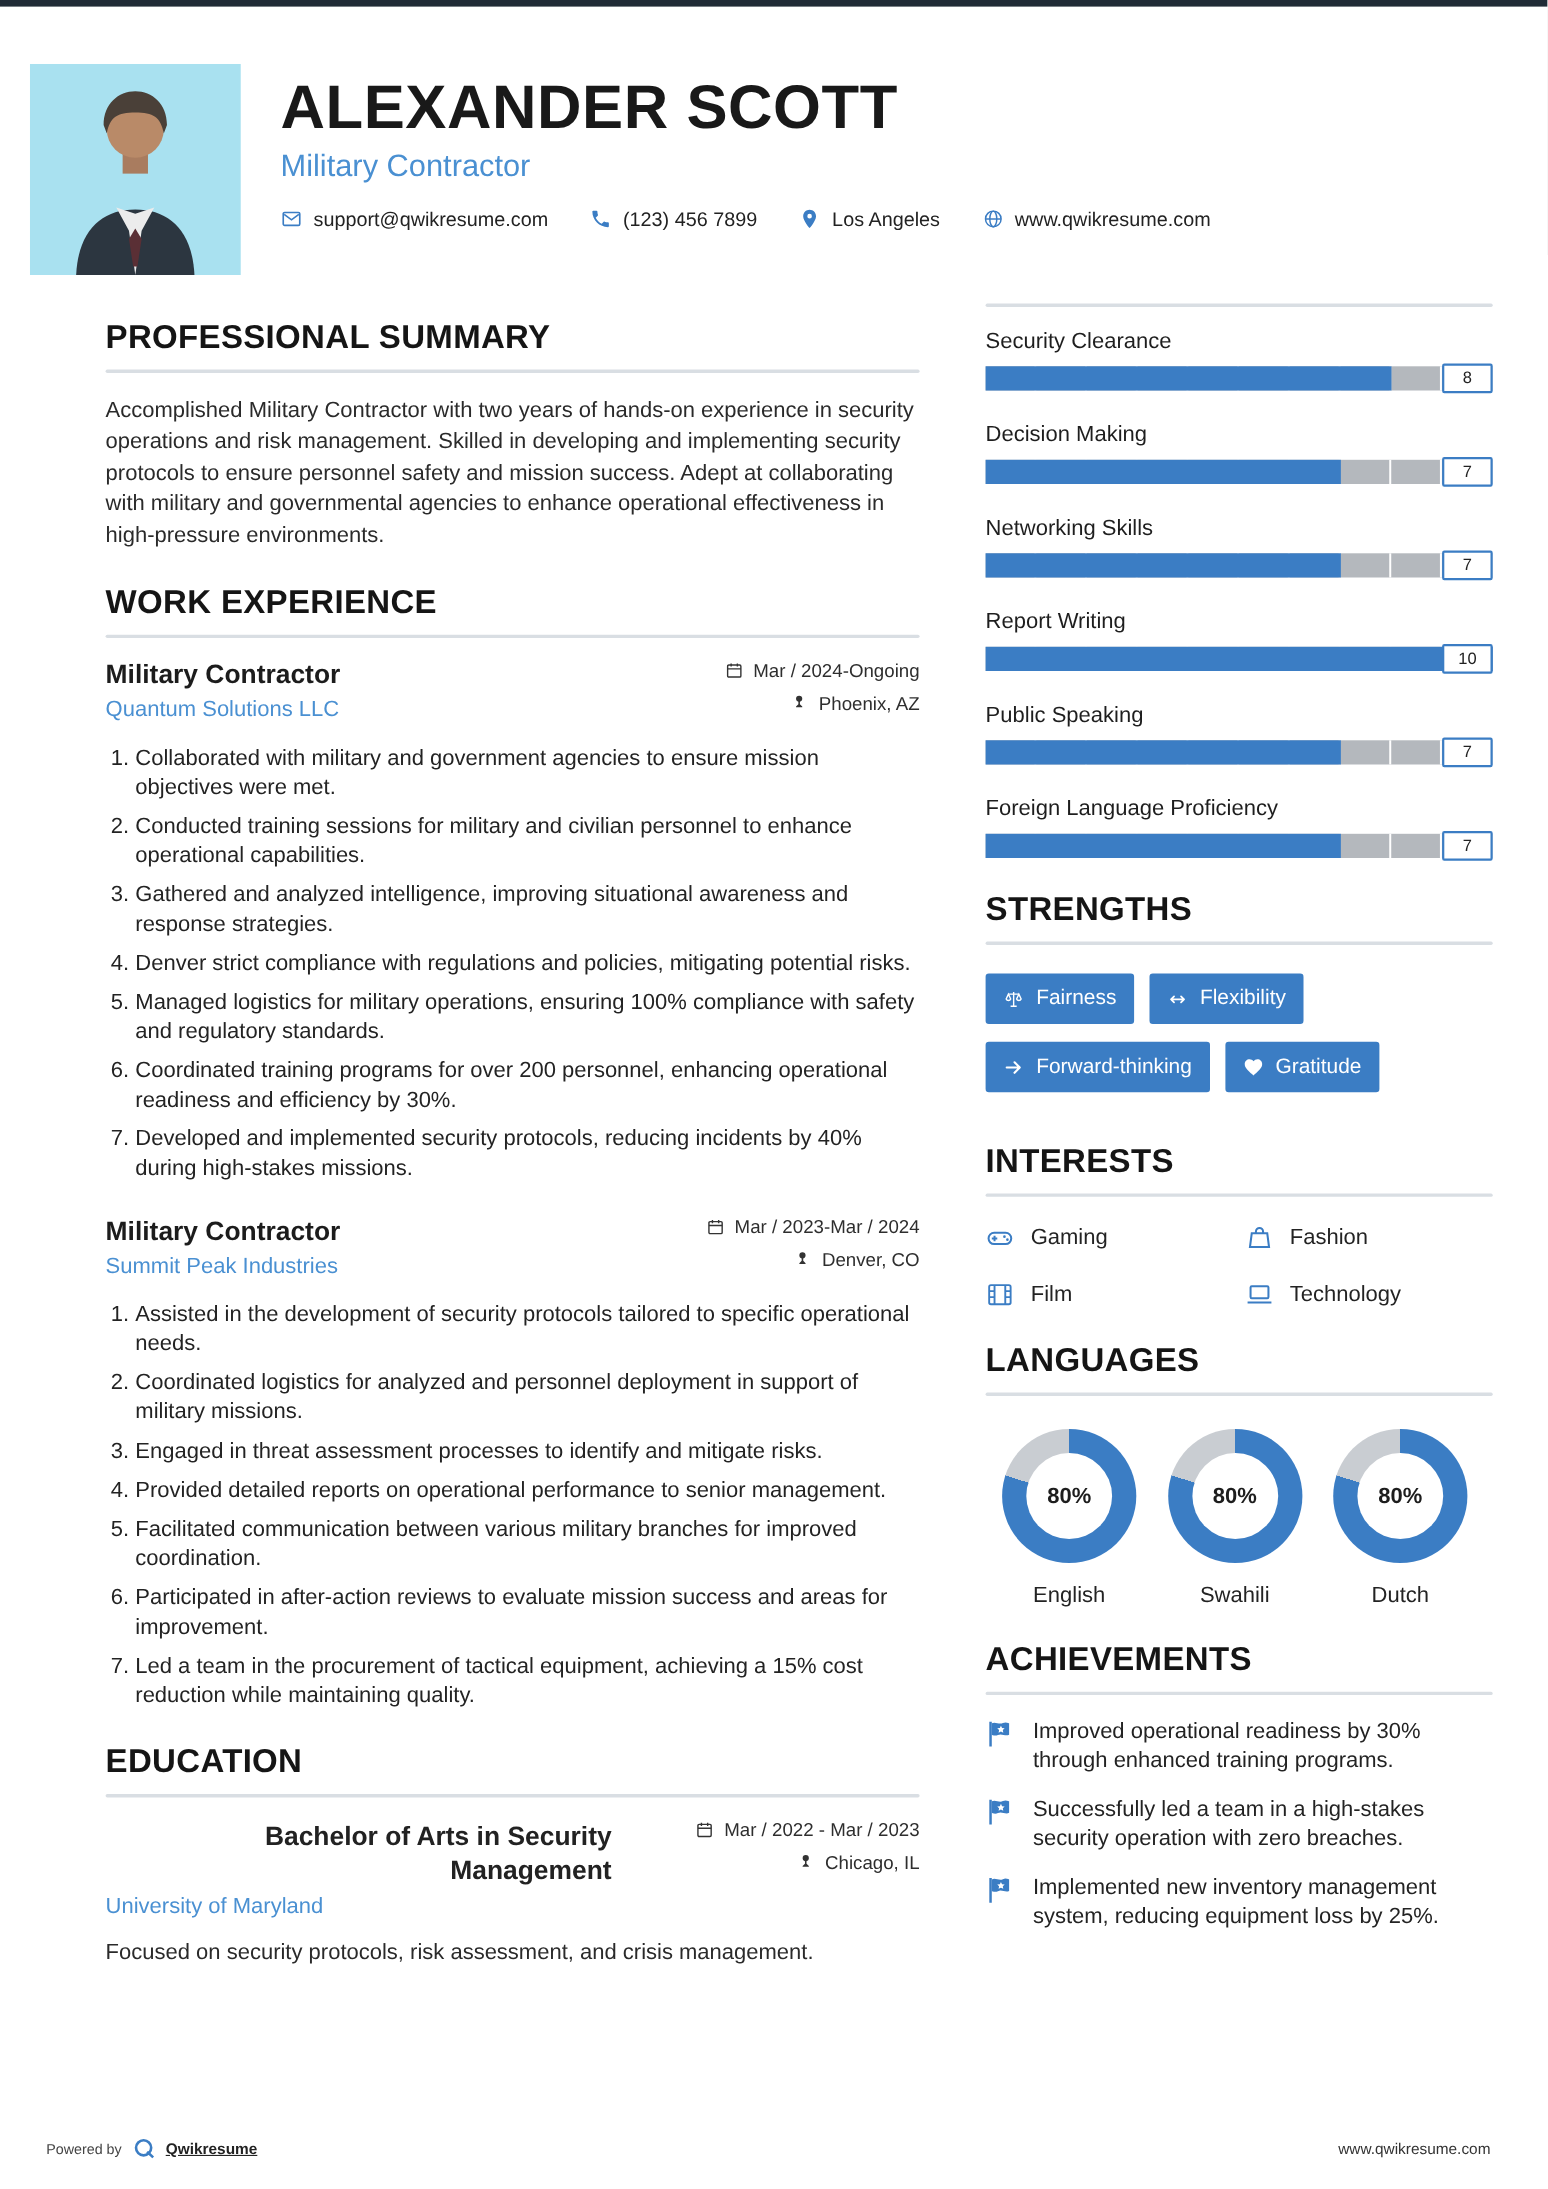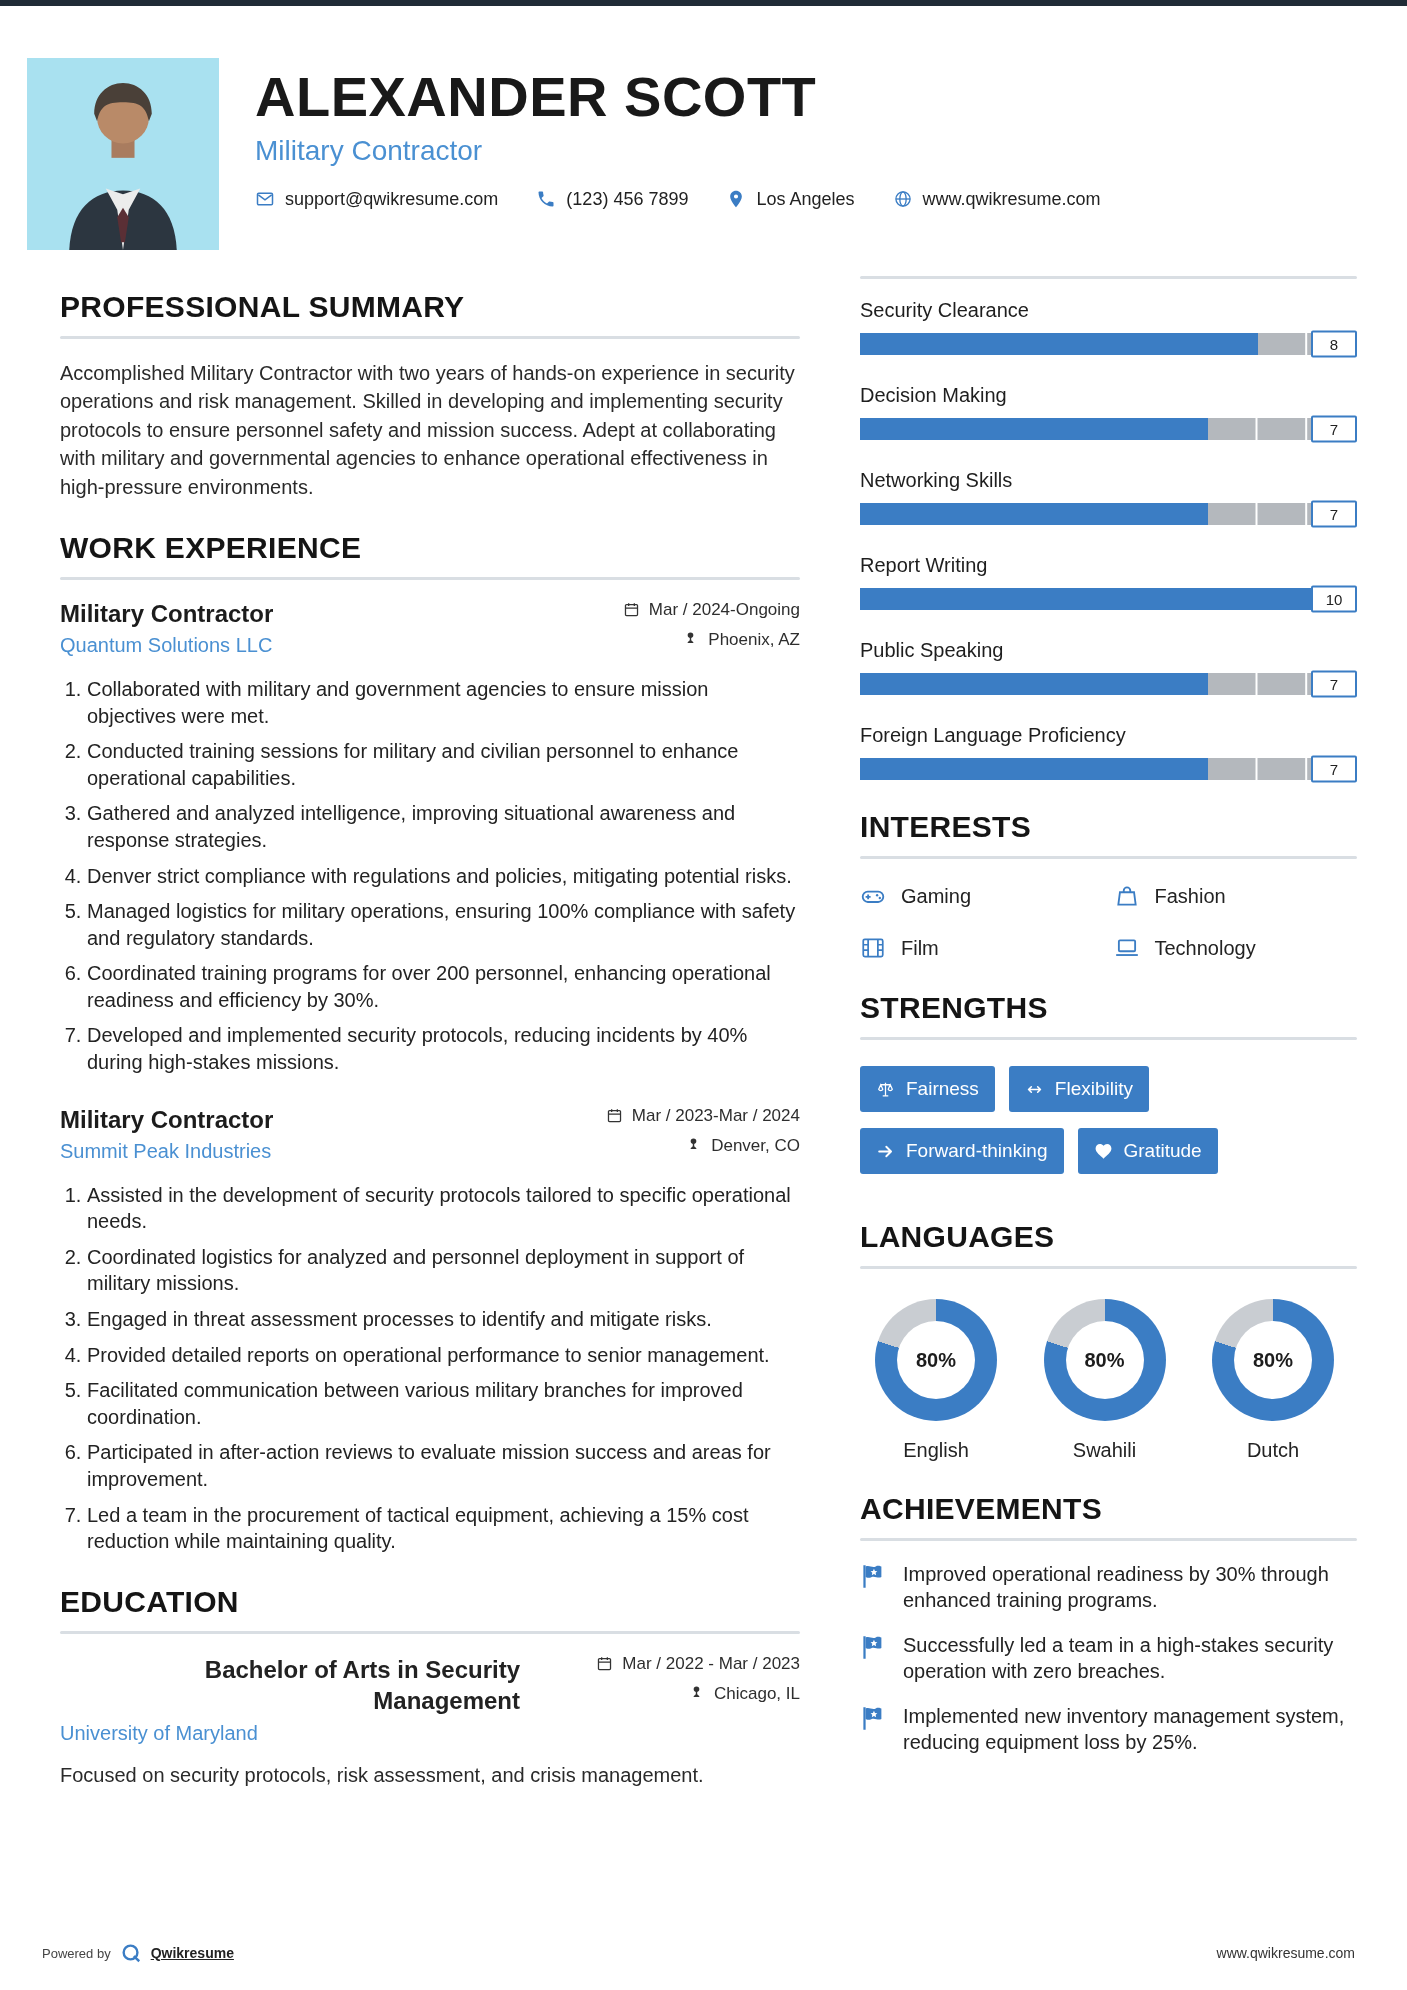--- a/index.html
+++ b/index.html
@@ -15,21 +15,21 @@
   .photo{width:192px; height:192px; flex:none; overflow:hidden;}
   .photo svg{display:block; width:100%; height:100%;}
   .header-text{padding-top:10px;}
   .name{font-size:56px; font-weight:bold; letter-spacing:.5px; color:#191919; line-height:1.05;}
   .job-title-top{font-size:28px; color:var(--link); margin:8px 0 22px;}
   .contact{display:flex; gap:38px; align-items:center; font-size:18px; color:#222;}
   .contact-item{display:flex; gap:10px; align-items:center;justify-content:center;}
   .icon{display:inline-block; flex:none;}
   .contact-icon{width:20px; height:20px; color:var(--accent);}
   
-  .columns{display:flex; gap:60px; padding:20px 50px 0 60px;}
+  .columns{display:flex; gap:60px; padding:20px 50px 0 60px;margin-left:36px;}
   .col-left{width:740px; flex:none;}
   .col-right{flex:1; min-width:0;}
   
   .section{margin-bottom:10px;}
   .section h2{font-size:30px; font-weight:bold; color:#151515; letter-spacing:.3px; margin:30px 0 12px;}
   .section:first-child h2{margin-top:14px;}
   .rule{height:3px; background:#d9dee3; border-radius:2px; margin-bottom:20px;}
   .summary-text{font-size:20px; line-height:1.42; color:#2a2a2a;}
   
   .job{margin-bottom:30px;}
@@ -399,20 +399,55 @@
               <div class="skill-name">Foreign Language Proficiency</div>
               <div class="skill-bar">
                 <div class="skill-fill" style="width: 70%;"></div>
                 <div class="skill-score">7</div>
               </div>
             </div>
           </div>
       </section>
 
       <section class="section">
+        <h2>STRENGTHS</h2>
+        <div class="rule"></div>
+        <div class="pills">
+
+            <div class="pill">
+              <svg class="icon pill-icon">
+                <use href="#scale-icon"></use>
+              </svg>
+              <span>Fairness</span>
+            </div>
+
+            <div class="pill">
+              <svg class="icon pill-icon">
+                <use href="#arrows-icon"></use>
+              </svg>
+              <span>Flexibility</span>
+            </div>
+
+            <div class="pill">
+              <svg class="icon pill-icon">
+                <use href="#arrow-right-icon"></use>
+              </svg>
+              <span>Forward-thinking</span>
+            </div>
+
+            <div class="pill">
+              <svg class="icon pill-icon">
+                <use href="#heart-icon"></use>
+              </svg>
+              <span>Gratitude</span>
+            </div>
+          </div>
+      </section>
+
+      <section class="section">
         <h2>INTERESTS</h2>
         <div class="rule"></div>
         <div class="interests-grid">
 
             <div class="interest">
               <svg class="icon interest-icon">
                 <use href="#gamepad-icon"></use>
               </svg>
               <span>Gaming</span>
             </div>
@@ -429,55 +464,20 @@
                 <use href="#film-icon"></use>
               </svg>
               <span>Film</span>
             </div>
 
             <div class="interest">
               <svg class="icon interest-icon">
                 <use href="#laptop-icon"></use>
               </svg>
               <span>Technology</span>
-            </div>
-          </div>
-      </section>
-
-      <section class="section">
-        <h2>STRENGTHS</h2>
-        <div class="rule"></div>
-        <div class="pills">
-
-            <div class="pill">
-              <svg class="icon pill-icon">
-                <use href="#scale-icon"></use>
-              </svg>
-              <span>Fairness</span>
-            </div>
-
-            <div class="pill">
-              <svg class="icon pill-icon">
-                <use href="#arrows-icon"></use>
-              </svg>
-              <span>Flexibility</span>
-            </div>
-
-            <div class="pill">
-              <svg class="icon pill-icon">
-                <use href="#arrow-right-icon"></use>
-              </svg>
-              <span>Forward-thinking</span>
-            </div>
-
-            <div class="pill">
-              <svg class="icon pill-icon">
-                <use href="#heart-icon"></use>
-              </svg>
-              <span>Gratitude</span>
             </div>
           </div>
       </section>
 
       <section class="section">
         <h2>LANGUAGES</h2>
         <div class="rule"></div>
         <div class="langs">
 
             <div class="lang">

